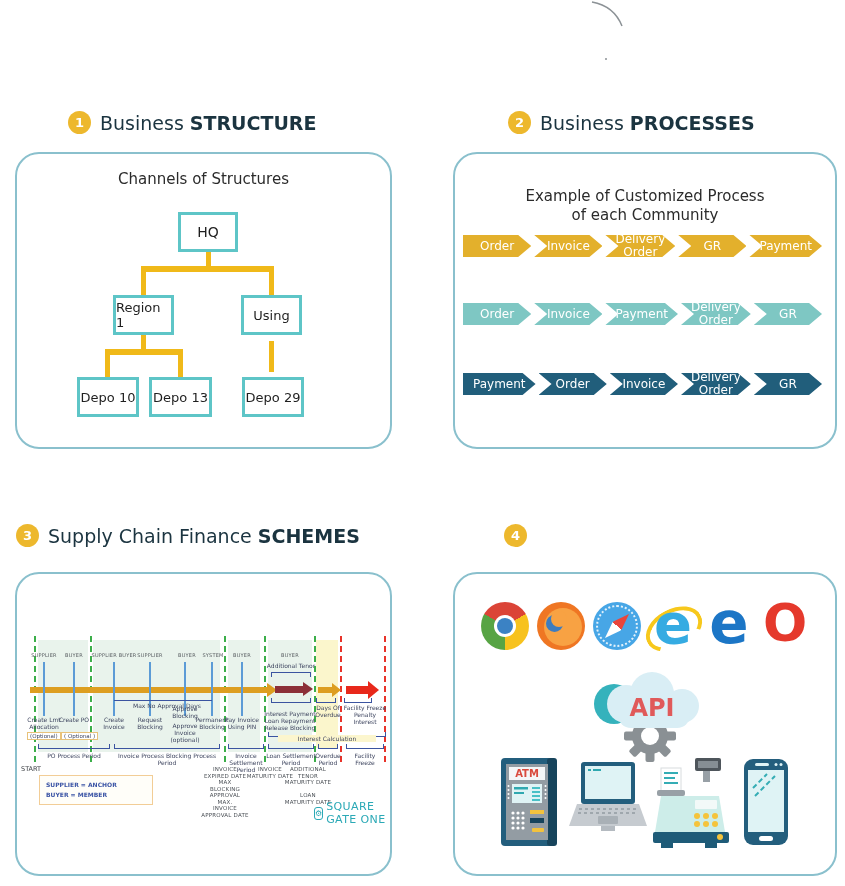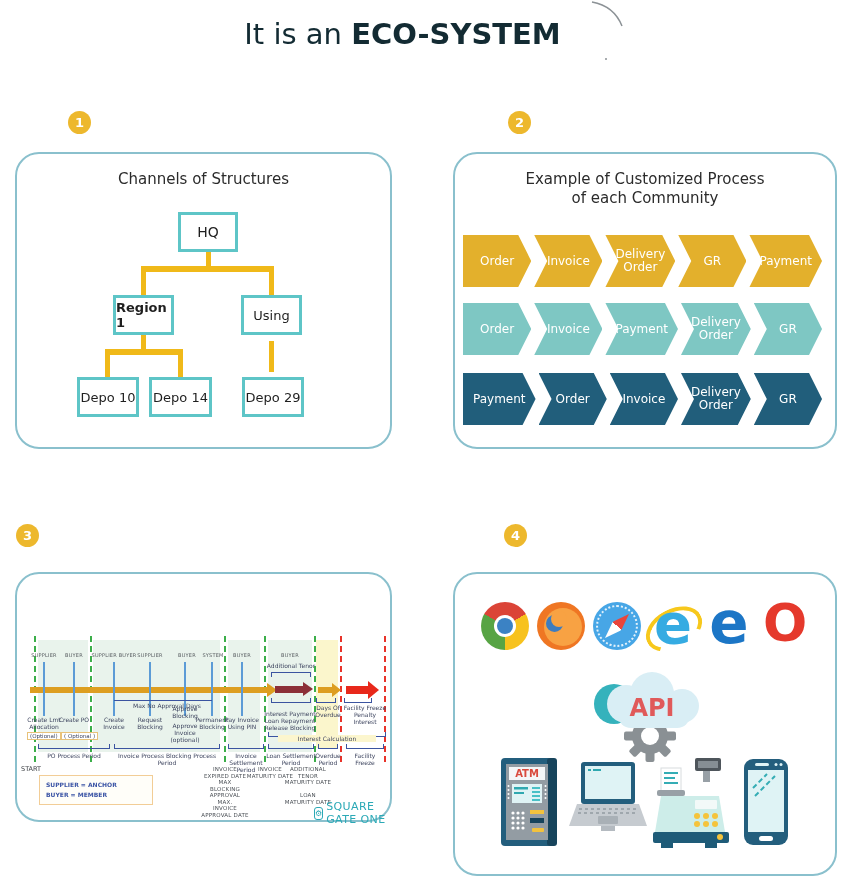--- a/index.html
+++ b/index.html
@@ -18,21 +18,21 @@
 
   
   .card{position:absolute;border:2px solid #8AC0CD;border-radius:24px;background:#fff;box-sizing:border-box;}
   .cardtitle{position:absolute;left:0;right:0;top:16px;text-align:center;font-size:15px;line-height:19px;color:#2B2B2B;white-space:pre-line;}
 
   
   .node{position:absolute;border:3px solid #5EC5C7;background:#fff;display:flex;align-items:center;justify-content:center;font-size:13px;color:#1F1F1F;box-sizing:border-box;}
   .conn{position:absolute;background:#F0B919;}
 
   
-  .chevrow{position:absolute;left:8px;right:10px;height:52px;display:flex;}
+  .chevrow{position:absolute;left:8px;right:10px;height:22px;display:flex;}
   .chev{flex:1;margin-right:3px;display:flex;align-items:center;justify-content:center;text-align:center;color:#fff;font-size:12px;line-height:13px;padding:0 10px;box-sizing:border-box;
     clip-path:polygon(0 0,calc(100% - 13px) 0,100% 50%,calc(100% - 13px) 100%,0 100%,13px 50%);}
   .chev.first{clip-path:polygon(0 0,calc(100% - 13px) 0,100% 50%,calc(100% - 13px) 100%,0 100%);}
   .row-gold .chev{background:#E3B02C;}
   .row-teal .chev{background:#7EC7C3;}
   .row-dark .chev{background:#215E7B;}
 
   
   .scheme{position:absolute;inset:0;font-size:6px;}
   .panel{position:absolute;top:66px;height:112px;background:#E9F3EC;}
@@ -78,60 +78,62 @@
   .opera .glyph{font-size:52px;line-height:54px;color:#E5392C;}
   .api-wrap{position:absolute;left:135px;top:96px;width:120px;height:100px;}
   .devices{position:absolute;top:182px;left:0;right:0;}
   .dev{position:absolute;}
 </style>
 </head>
 <body>
 
 <div class="page">
 
-  <div class="title"><span>It is an </span><b>ECO-SYSTEM</b></div>
   <svg class="arc" width="40" height="30">
       <path d="M4 2 Q26 6 34 26" stroke="#8C9296" fill="none" stroke-width="1.5"></path>
     </svg>
   <div class="dot"></div>
 
   <div class="sec" style="left:68px;top:111px;">
     <span class="badge">1</span>
+    <span><span>Business </span><b>STRUCTURE</b><span></span></span>
   </div>
   <div class="sec" style="left:508px;top:111px;">
     <span class="badge">2</span>
+    <span><span>Business </span><b>PROCESSES</b><span></span></span>
   </div>
   <div class="sec" style="left:16px;top:524px;">
     <span class="badge">3</span>
+    <span><span>Supply Chain Finance </span><b>SCHEMES</b><span></span></span>
   </div>
   <div class="sec" style="left:504px;top:524px;">
     <span class="badge">4</span>
   </div>
 
   <div class="card" style="left:15px;top:152px;width:377px;height:297px;">
     <div class="cardtitle">Channels of Structures</div>
     <div class="conn" style="left:189px;top:98px;width:5px;height:16px;"></div>
     <div class="conn" style="left:124px;top:112px;width:133px;height:6px;"></div>
     <div class="conn" style="left:124px;top:112px;width:5px;height:29px;"></div>
     <div class="conn" style="left:252px;top:112px;width:5px;height:29px;"></div>
     <div class="conn" style="left:124px;top:181px;width:5px;height:16px;"></div>
     <div class="conn" style="left:88px;top:195px;width:78px;height:6px;"></div>
     <div class="conn" style="left:88px;top:195px;width:5px;height:28px;"></div>
     <div class="conn" style="left:161px;top:195px;width:5px;height:28px;"></div>
     <div class="conn" style="left:252px;top:187px;width:5px;height:31px;"></div>
     <div class="node" style="left:161px;top:58px;width:60px;height:40px;font-size:14px;">HQ</div>
-    <div class="node" style="left:96px;top:141px;width:61px;height:40px;font-weight:bold;">Region 1</div>
+    <div class="node" style="left:96px;top:141px;width:61px;height:40px;">Region 1</div>
     <div class="node" style="left:224px;top:141px;width:61px;height:40px;">Using</div>
     <div class="node" style="left:60px;top:223px;width:62px;height:40px;">Depo 10</div>
-    <div class="node" style="left:132px;top:223px;width:63px;height:40px;">Depo 14</div>
+    <div class="node" style="left:132px;top:223px;width:63px;height:40px;">Depo 13</div>
     <div class="node" style="left:225px;top:223px;width:62px;height:40px;">Depo 29</div>
   </div>
 
   <div class="card" style="left:453px;top:152px;width:384px;height:297px;">
-    <div class="cardtitle" style="white-space:pre-line;">Example of Customized Process
+    <div class="cardtitle" style="white-space:pre-line;margin-top:17px;">Example of Customized Process
 of each Community</div>
     <div class="chevrow row-gold" style="top:81px;">
       <div class="chev first">Order</div>
       <div class="chev">Invoice</div>
       <div class="chev">Delivery Order</div>
       <div class="chev">GR</div>
       <div class="chev">Payment</div>
     </div>
     <div class="chevrow row-teal" style="top:149px;">
       <div class="chev first">Order</div>
@@ -142,21 +144,21 @@
     </div>
     <div class="chevrow row-dark" style="top:219px;">
       <div class="chev first">Payment</div>
       <div class="chev">Order</div>
       <div class="chev">Invoice</div>
       <div class="chev">Delivery Order</div>
       <div class="chev">GR</div>
     </div>
   </div>
 
-  <div class="card" style="left:15px;top:572px;width:377px;height:250px;">
+  <div class="card" style="left:15px;top:572px;width:377px;height:304px;">
     <div class="scheme">
 
       <div class="panel" style="left:21px;width:50px;"></div>
       <div class="panel" style="left:76px;width:127px;"></div>
       <div class="panel" style="left:211px;width:32px;"></div>
       <div class="panel" style="left:251px;width:44px;"></div>
       <div class="ypanel" style="left:299px;width:22px;"></div>
 
       <div class="gdash" style="left:17px;"></div>
       <div class="gdash" style="left:73px;"></div>

